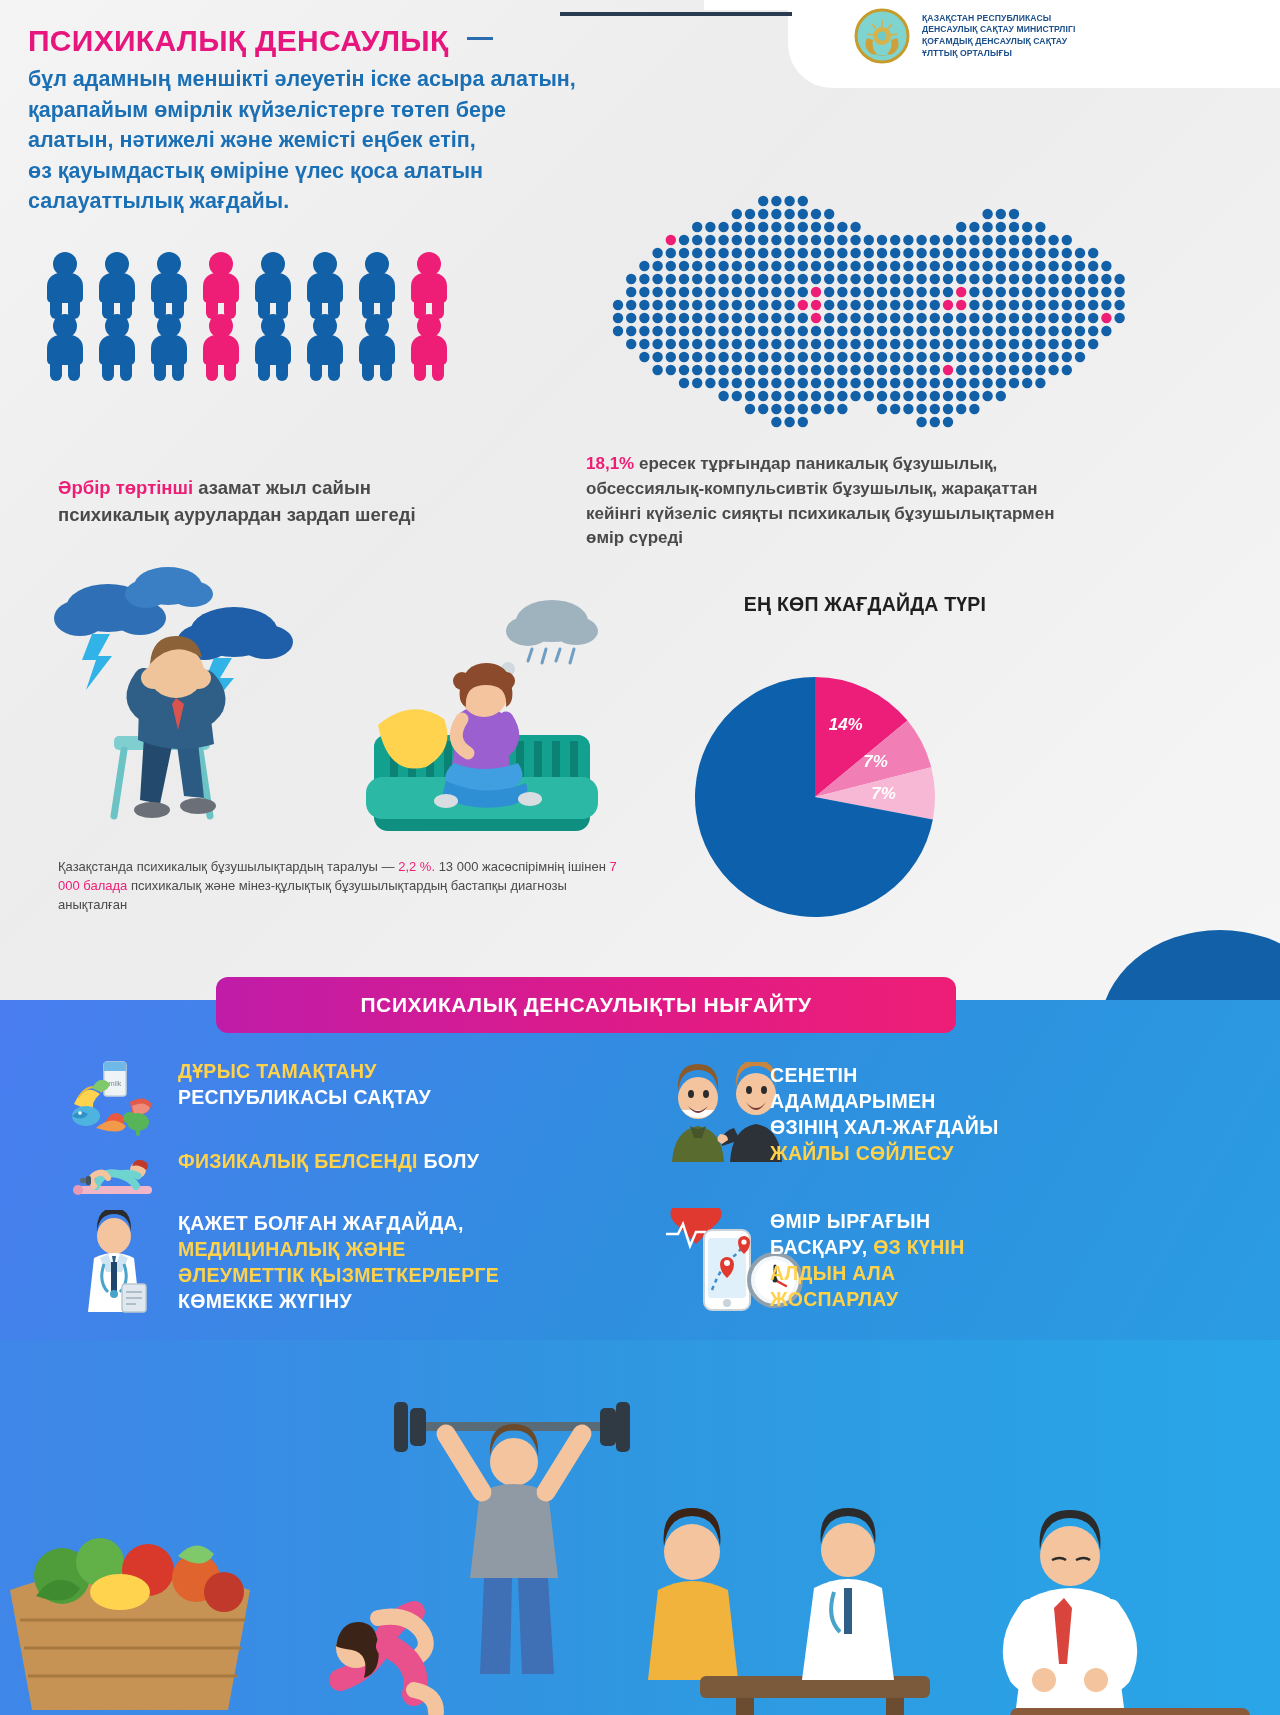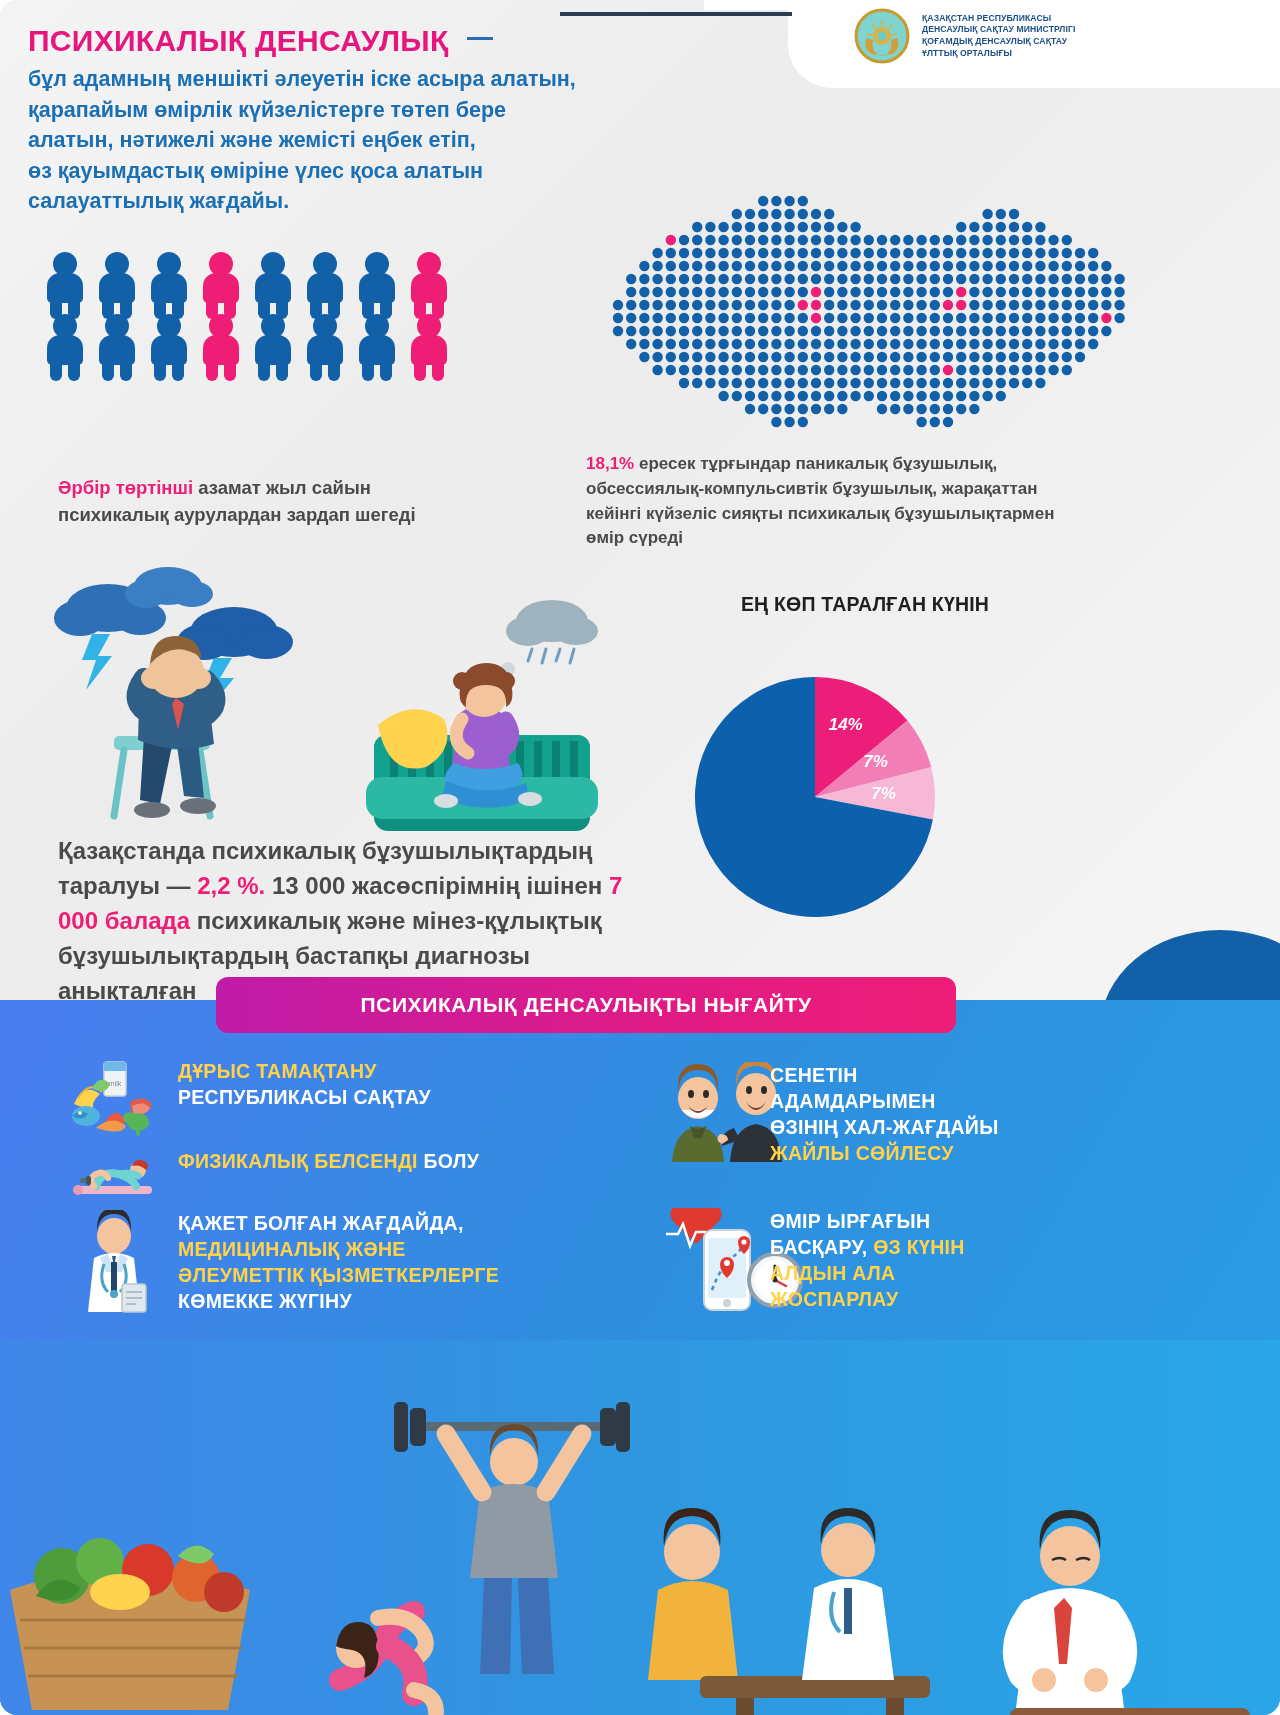--- a/index.html
+++ b/index.html
@@ -3,21 +3,21 @@
 <meta charset="utf-8">
 <style>
   * { box-sizing: border-box; margin: 0; padding: 0; }
   html, body { width: 1280px; height: 1715px; }
   body {
     font-family: "Liberation Sans", sans-serif;
     background: #ffffff;
     position: relative;
     overflow: hidden;
   }
-  #page { position: relative; width: 1280px; height: 1715px; overflow: hidden; border-radius: 17px; }
+  #page { position: relative; width: 1280px; height: 1715px; overflow: hidden; }
 
   
   .top-section {
     position: absolute; left: 0; top: 0; width: 1280px; height: 1060px;
     background: linear-gradient(135deg, #f4f4f4 0%, #ececec 40%, #f7f6f7 100%);
   }
   
   .logo-plate {
     position: absolute; right: 0; top: 0; width: 492px; height: 88px;
     background: #ffffff;
@@ -118,22 +118,22 @@
   .ld-1 { left: 0px; top: 96px; width: 40px; }
   .ld-2 { left: 6px; top: 150px; width: 42px; transform: rotate(12deg); }
 
   .pie-pct {
     position: absolute; color: #ffffff; font-weight: bold; font-style: italic;
     font-size: 17px;
   }
 
   
   .stat-kz {
-    position: absolute; left: 58px; top: 833px; width: 580px;
-    font-size: 24px; line-height: 1.46; color: #4a4a4a; font-weight: bold;
+    position: absolute; left: 58px; top: 858px; width: 580px;
+    font-size: 13px; line-height: 1.46; color: #4a4a4a; font-weight: normal;
   }
   .stat-kz .hl { color: #ee1e77; }
 
   
   .blue-blob {
     position: absolute; right: -60px; top: 930px; width: 240px; height: 200px;
     background: #1160a8; border-radius: 50%;
   }
 
   
@@ -937,21 +937,21 @@
           <circle cx="324.79999999999995" cy="227" r="5.2" fill="#1160a8"></circle>
           <circle cx="338" cy="227" r="5.2" fill="#1160a8"></circle>
         </svg>
     </div>
 
     <div class="stat-18">
       <span class="hl">18,1%</span><span> ересек тұрғындар паникалық бұзушылық, обсессиялық-компульсивтік бұзушылық, жарақаттан кейінгі күйзеліс сияқты психикалық бұзушылықтармен өмір сүреді</span>
     </div>
 
     <div class="pie-title">
-      <div>ЕҢ КӨП ТАРАЛҒАН КҮНІН</div>
+      <div>ЕҢ КӨП ЖАҒДАЙДА ТҮРІ</div>
     </div>
 
     <div class="pie-wrap">
       <svg id="pie-svg" viewBox="0 0 250 250" width="250" height="250">
           <path d="M125,125 L125.00,5.00 A120,120 0 0 1 217.46,48.51 Z" fill="#ec1e79"></path>
           <path d="M125,125 L217.46,48.51 A120,120 0 0 1 241.23,95.16 Z" fill="#f17fb6"></path>
           <path d="M125,125 L241.23,95.16 A120,120 0 0 1 242.87,147.49 Z" fill="#f7b8d5"></path>
           <path d="M125,125 L242.87,147.49 A120,120 0 1 1 125.00,5.00 Z" fill="#0d60ab"></path>
         </svg>
       <div class="pie-pct" id="pct-0" style="left: 138.678px; top: 43px;">14%</div>

